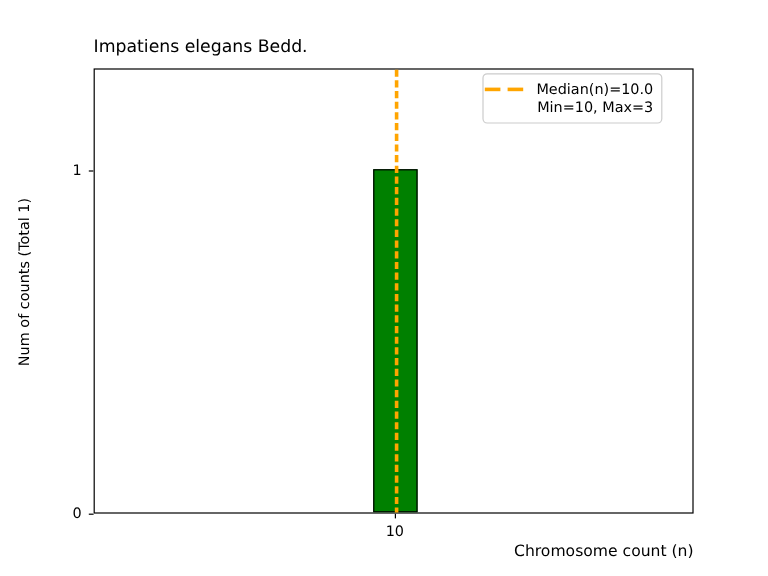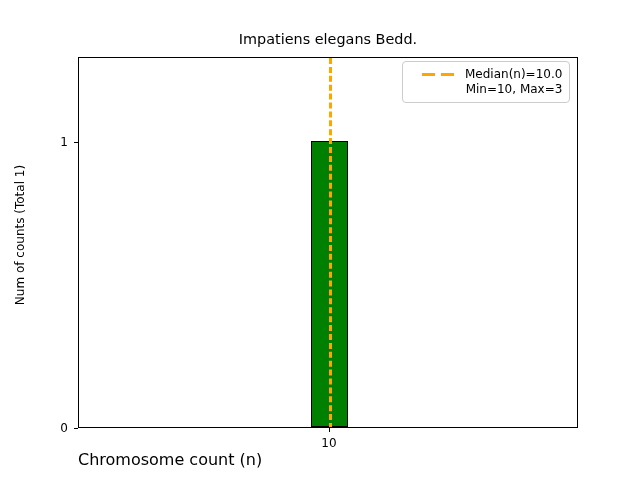--- a/index.html
+++ b/index.html
@@ -24,21 +24,21 @@
     height: 480px;
     background: #ffffff;
   }
 
   
   #chart-title {
     position: absolute;
     left: 78px;
     top: 31px;
     width: 500px;
-    text-align: center;
+    text-align: left;
     font-size: 14.4px;
     line-height: 17px;
     color: #000000;
     white-space: nowrap;
   }
 
   
   #plot-area {
     position: absolute;
     left: 78px;
@@ -98,22 +98,22 @@
     white-space: nowrap;
     transform: translateX(-50%);
   }
 
   
   #xlabel {
     position: absolute;
     left: 78px;
     top: 453px;
     width: 500px;
-    text-align: left;
-    font-size: 16px;
+    text-align: right;
+    font-size: 13px;
     line-height: 14px;
     white-space: nowrap;
   }
   #ylabel-wrap {
     position: absolute;
     left: 0px;
     top: 0px;
     width: 24px;
     height: 480px;
   }
@@ -131,21 +131,21 @@
   }
 
   
   #legend {
     position: absolute;
     left: 402px;
     top: 61px;
     background: #ffffff;
     border: 1px solid #cccccc;
     border-radius: 4px;
-    padding: 5px 7px 5px 18px;
+    padding: 5px 7px 5px 0;
     box-sizing: border-box;
     font-size: 12px;
     line-height: 15px;
   }
   #legend-row {
     display: flex;
     align-items: flex-start;
   }
   #legend-sample {
     width: 36px;

